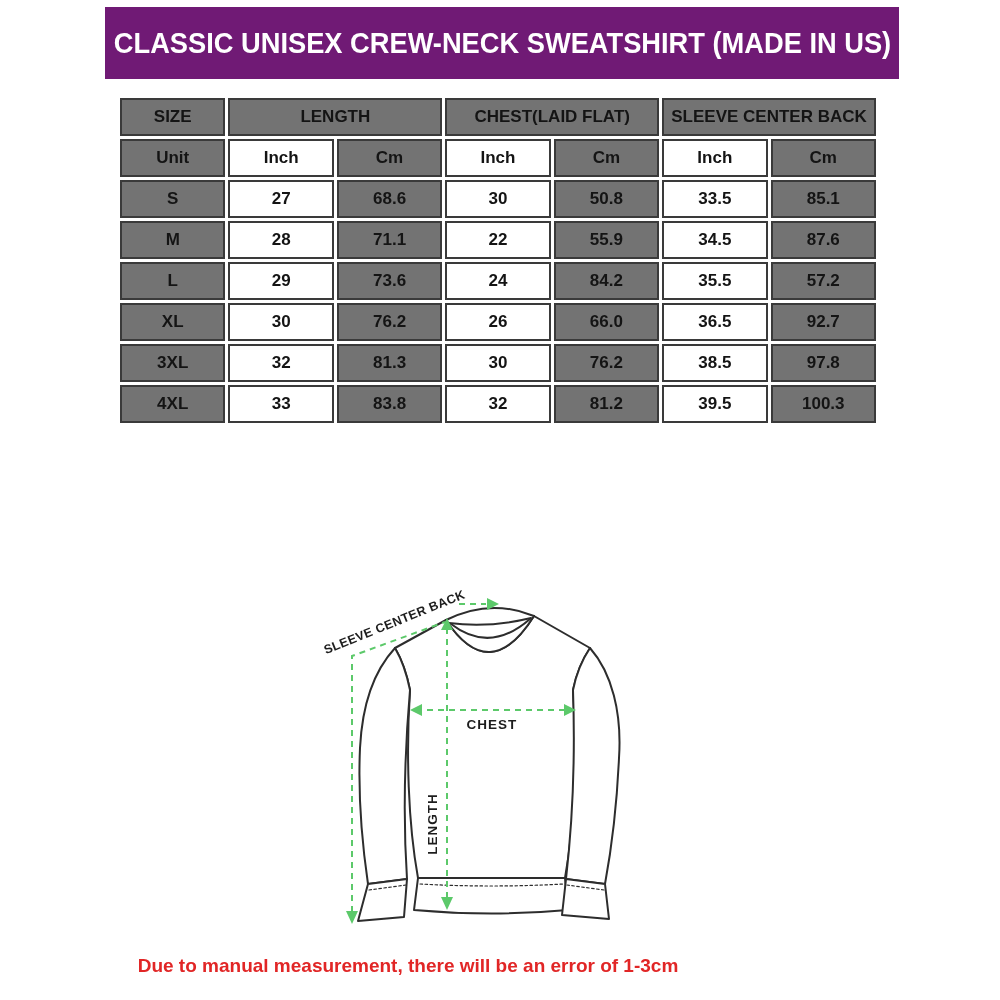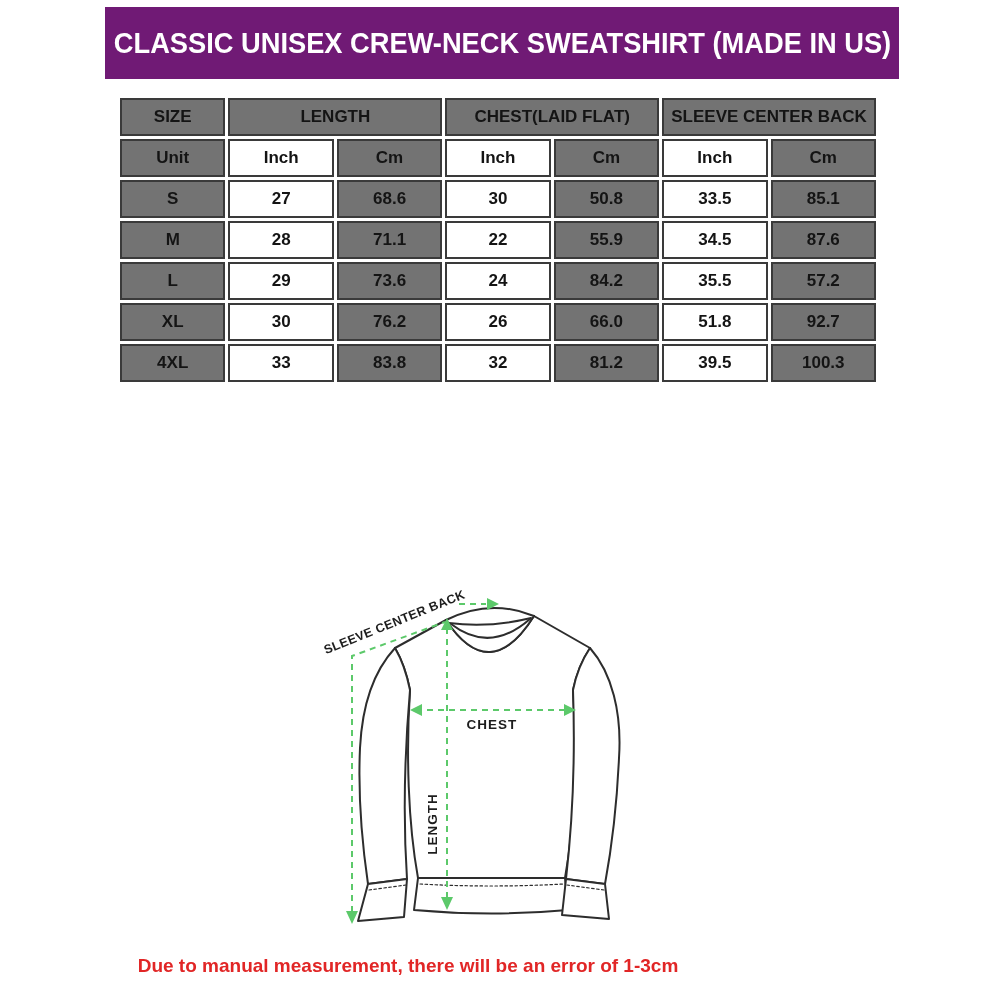--- a/index.html
+++ b/index.html
@@ -140,22 +140,31 @@
       <td class="cg">84.2</td>
       <td class="cw">35.5</td>
       <td class="cg">57.2</td>
     </tr>
     <tr>
       <td class="cg">XL</td>
       <td class="cw">30</td>
       <td class="cg">76.2</td>
       <td class="cw">26</td>
       <td class="cg">66.0</td>
-      <td class="cw">51.8</td>
+      <td class="cw">36.5</td>
       <td class="cg">92.7</td>
+    </tr>
+    <tr>
+      <td class="cg">3XL</td>
+      <td class="cw">32</td>
+      <td class="cg">81.3</td>
+      <td class="cw">30</td>
+      <td class="cg">76.2</td>
+      <td class="cw">38.5</td>
+      <td class="cg">97.8</td>
     </tr>
     <tr>
       <td class="cg">4XL</td>
       <td class="cw">33</td>
       <td class="cg">83.8</td>
       <td class="cw">32</td>
       <td class="cg">81.2</td>
       <td class="cw">39.5</td>
       <td class="cg">100.3</td>
     </tr>

